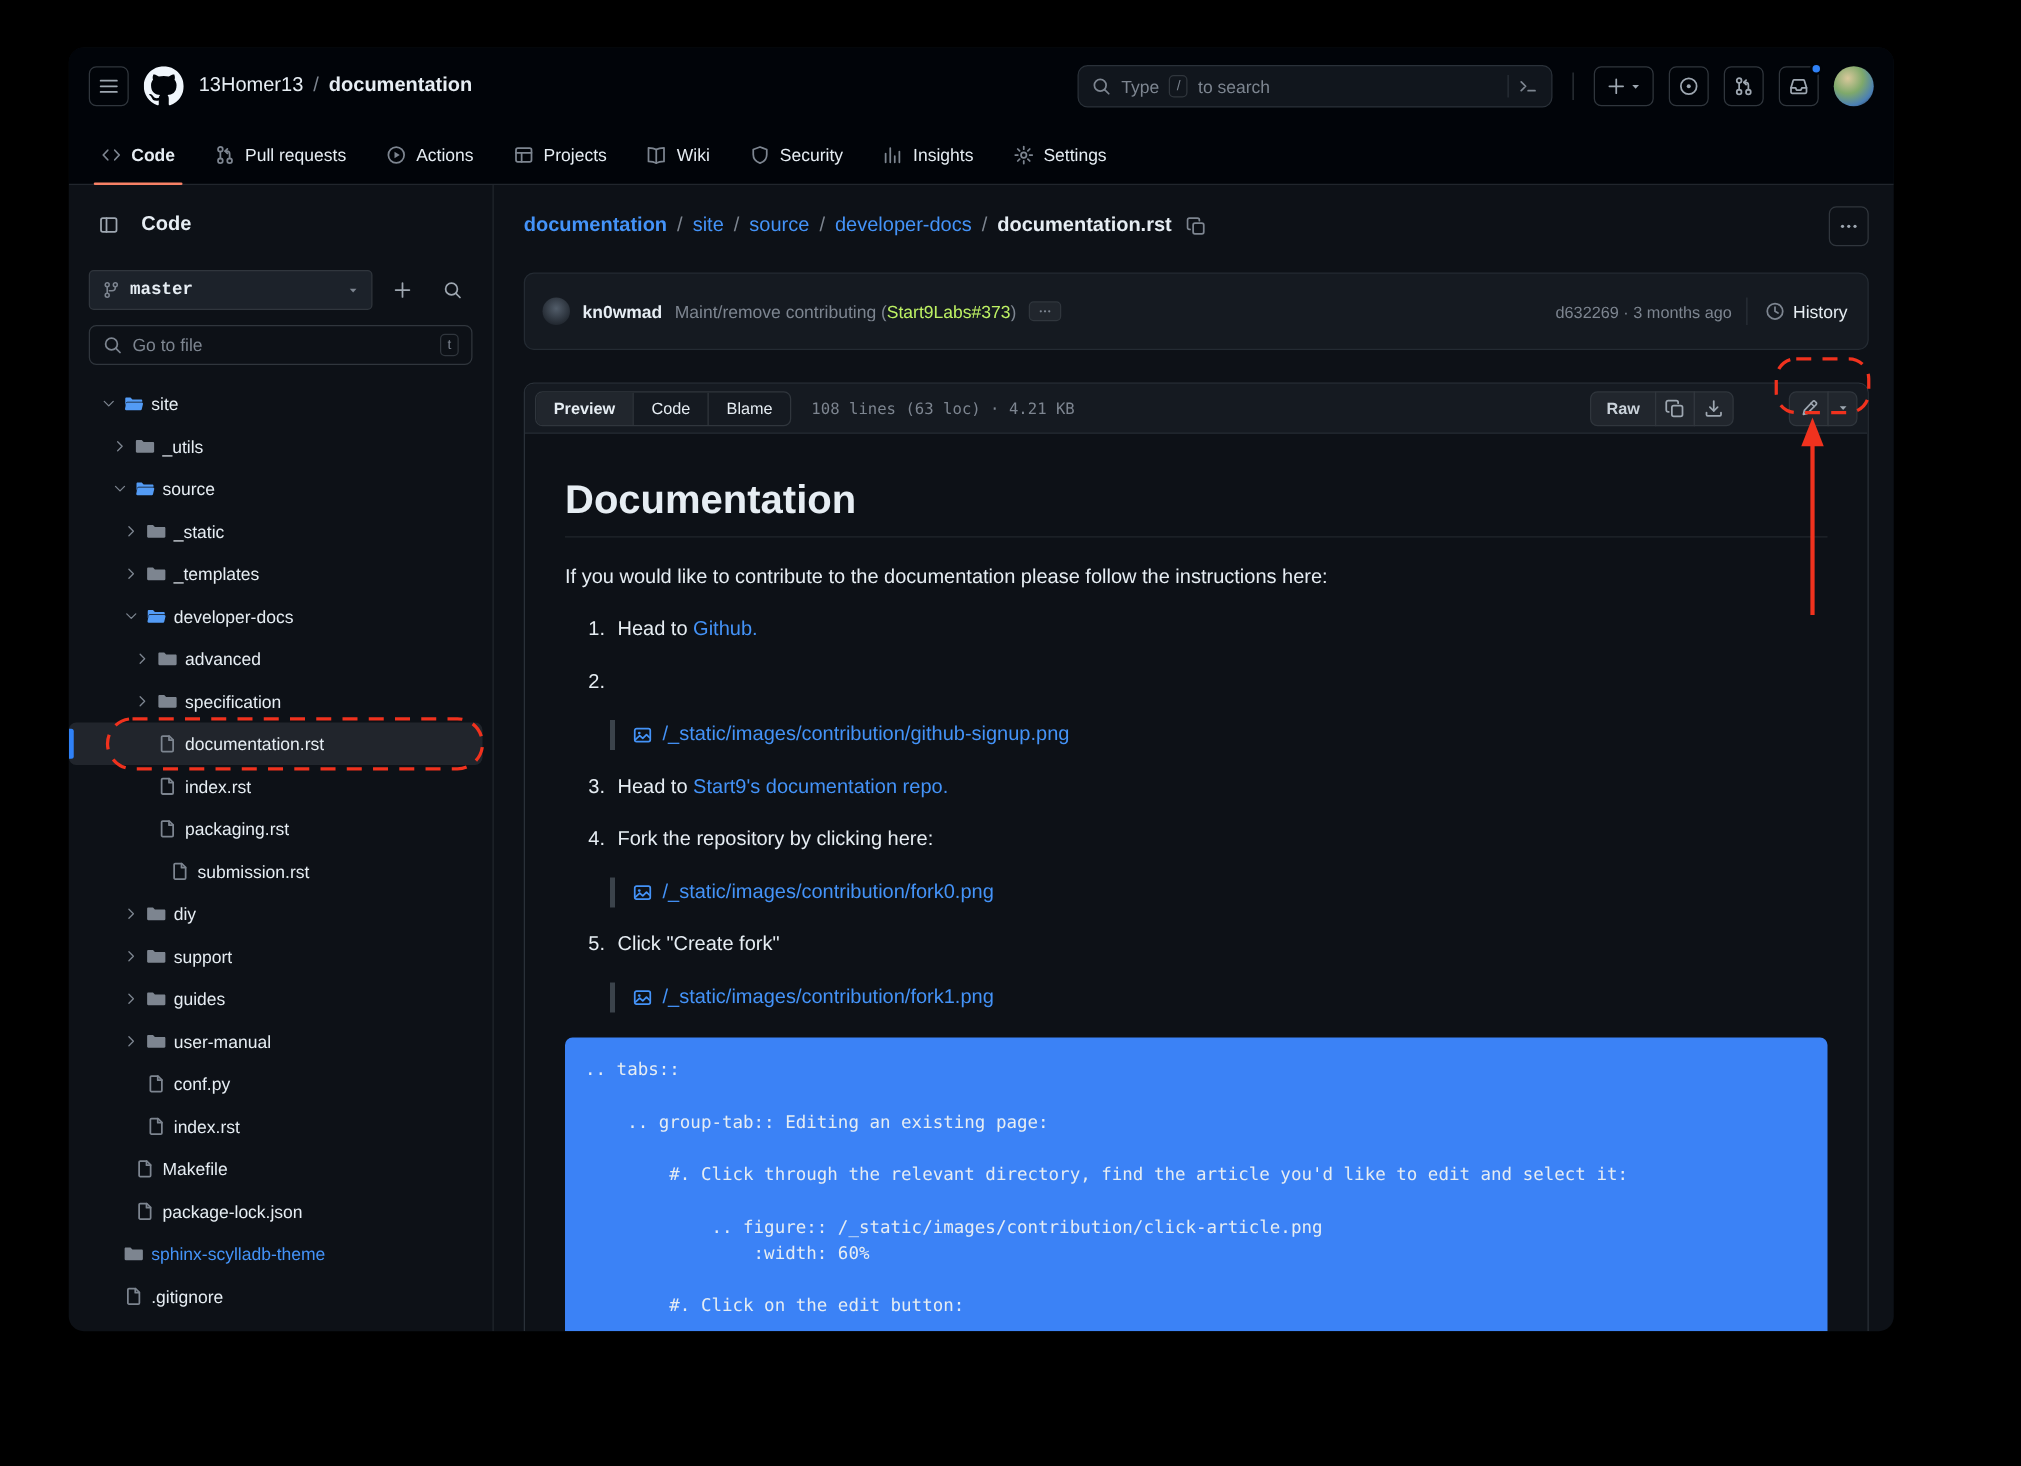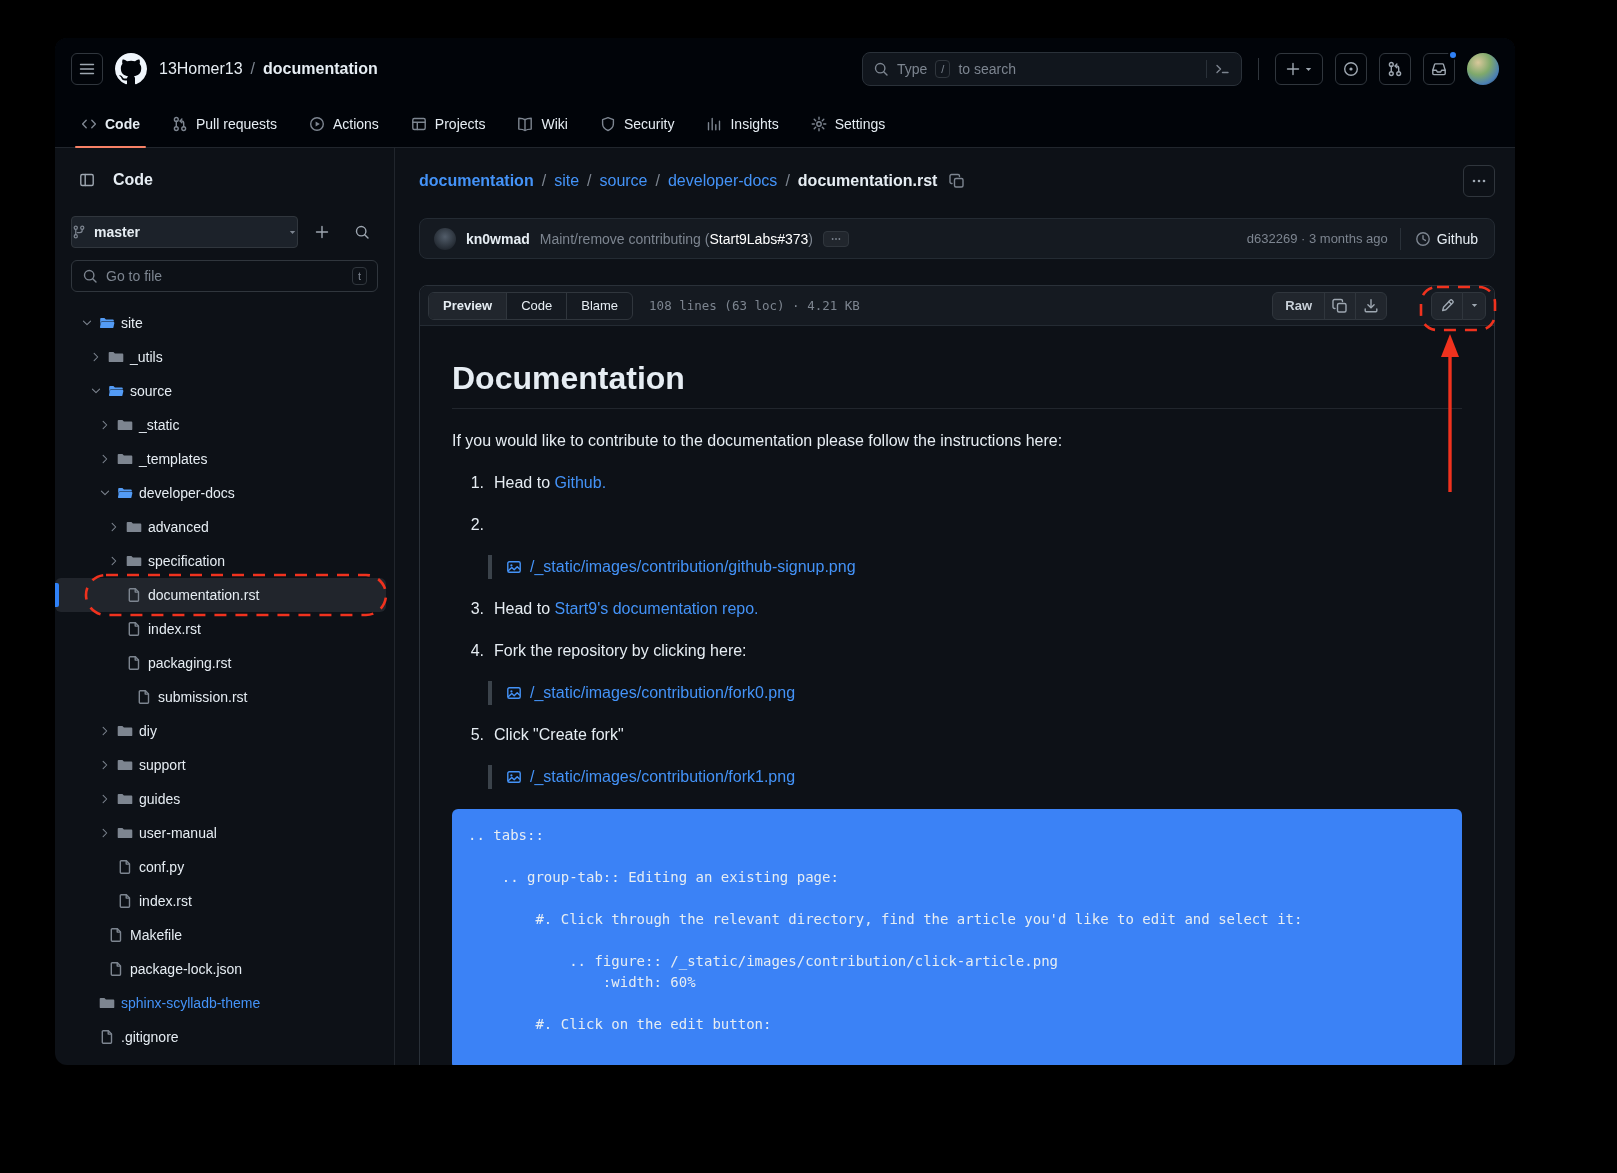--- a/index.html
+++ b/index.html
@@ -44,21 +44,21 @@
   .nav-tab { display:flex; align-items:center; gap:8px; padding:0 10px; margin:0 6px; font-size:14px; color:#e6edf3; text-decoration:none; position:relative; cursor:pointer; white-space:nowrap; }
   .nav-tab .icw { color:#7d8590; }
   .nav-tab.active .lbl { font-weight:700; }
   .nav-tab.active::after { content:""; position:absolute; left:4px; right:4px; bottom:-1px; height:2px; border-radius:2px; background:#f78166; }
   
   .bodyrow { flex:1; display:flex; min-height:0; }
   .sidebar { width:340px; flex:none; border-right:1px solid #21262d; padding:16px 16px 0; overflow:hidden; }
   .side-head { display:flex; align-items:center; gap:10px; height:32px; }
   .side-title { font-size:16px; font-weight:700; }
   .branch-row { display:flex; gap:8px; margin-top:20px; }
-  .branch-btn { flex:1; height:32px; display:flex; align-items:center; gap:8px; padding:0 0; background:#1c222a; border:1px solid #30363d; border-radius:4px; color:#e6edf3; font-size:14px; font-weight:700; cursor:pointer; font-family:Liberation Sans, sans-serif; }
+  .branch-btn { flex:1; height:32px; display:flex; align-items:center; gap:8px; padding:0 10px; background:#1c222a; border:1px solid #30363d; border-radius:4px; color:#e6edf3; font-size:14px; font-weight:700; cursor:pointer; font-family:Liberation Mono, monospace; }
   .branch-btn .icw { color:#7d8590; }
   .goto { margin-top:12px; height:32px; border:1px solid #30363d; border-radius:6px; display:flex; align-items:center; gap:8px; padding:0 10px; color:#7d8590; font-size:14px; cursor:text; }
   .tree { margin:14px -8px 0 -16px; }
   .tree-row { height:34px; display:flex; align-items:center; gap:6px; font-size:14px; color:#e6edf3; cursor:pointer; position:relative; border-radius:6px; }
   .tree-row .chev { color:#7d8590; }
   .tree-row .spacer12 { width:12px; flex:none; }
   .tree-row .fold { color:#7d8590; }
   .tree-row .fold.open { color:#539bf5; }
   .tree-row .filei { color:#7d8590; }
   .tree-row .lbl { white-space:nowrap; }
@@ -67,26 +67,26 @@
   .tree-row.submodule .lbl { color:#4493f8; }
   
   .main { flex:1; min-width:0; padding:16px 20px 0 24px; overflow:hidden; }
   .crumb-row { display:flex; align-items:center; justify-content:space-between; height:34px; }
   .file-crumb { display:flex; align-items:center; gap:8px; font-size:16px; }
   .bc-link { color:#4493f8; text-decoration:none; cursor:pointer; }
   .bc-link.first { font-weight:700; }
   .bc-sep { color:#7d8590; }
   .bc-cur { font-weight:700; }
   .bc-copy { background:none; border:none; color:#7d8590; padding:0; margin-left:4px; cursor:pointer; display:flex; }
-  .commit-box { margin-top:20px; height:41px; background:#151a21; border:1px solid #242b33; border-radius:8px; display:flex; align-items:center; gap:10px; padding:0 14px; font-size:14px; }
+  .commit-box { margin-top:20px; height:62px; background:#151a21; border:1px solid #242b33; border-radius:8px; display:flex; align-items:center; gap:10px; padding:0 14px; font-size:14px; }
   .commit-avatar { width:22px; height:22px; border-radius:50%; flex:none; cursor:pointer;
     background:radial-gradient(circle at 50% 40%, #525d6a, #20262e 78%); }
   .commit-author { font-weight:700; color:#e6edf3; text-decoration:none; cursor:pointer; }
   .commit-msg { color:#7d8590; white-space:nowrap; overflow:hidden; text-overflow:ellipsis; }
-  .commit-msg a { color:#ffffff; text-decoration:none; cursor:pointer; }
+  .commit-msg a { color:#bef264; text-decoration:none; cursor:pointer; }
   .msg-expand { border:1px solid #30363d; background:#21262d; border-radius:4px; height:16px; width:26px; display:flex; align-items:center; justify-content:center; color:#7d8590; padding:0; cursor:pointer; flex:none; }
   .commit-meta { color:#7d8590; font-size:13px; white-space:nowrap; }
   .commit-meta .sha { color:#7d8590; text-decoration:none; cursor:pointer; }
   .commit-vdiv { width:1px; height:22px; background:#2a3139; margin:0 2px; }
   .history-btn { display:flex; align-items:center; gap:6px; background:none; border:none; color:#e6edf3; font-size:14px; cursor:pointer; font-family:inherit; padding:0 2px; }
   .history-btn .icw { color:#7d8590; }
   .file-box { margin-top:26px; border:1px solid #2a3139; border-radius:8px; overflow:hidden; background:#0d1117; }
   .file-toolbar { height:40px; background:#151a21; border-bottom:1px solid #242b33; display:flex; align-items:center; gap:10px; padding:0 8px; }
   .seg { display:flex; border:1px solid #30363d; border-radius:6px; overflow:hidden; height:28px; }
   .seg-item { background:transparent; border:none; border-left:1px solid #30363d; color:#e6edf3; font-size:13px; padding:0 14px; cursor:pointer; font-family:inherit; }
@@ -659,21 +659,21 @@
         <span class="hspace"></span>
         <span class="commit-meta"><a class="sha">d632269</a> <span>·</span> <span>3 months ago</span></span>
         <span class="commit-vdiv"></span>
         <button class="history-btn">
           <span class="icw">
               <svg viewBox="0 0 16 16">
                 <circle cx="8" cy="8" r="6.2"></circle>
                 <path d="M8 4.6V8l2.4 1.4"></path>
               </svg>
             </span>
-          <span>Github</span>
+          <span>History</span>
         </button>
       </section>
 
       <section class="file-box">
         <div class="file-toolbar">
           <div class="seg" id="view-tabs">
               <button class="seg-item active">Preview</button>
               <button class="seg-item">Code</button>
               <button class="seg-item">Blame</button>
             </div>

